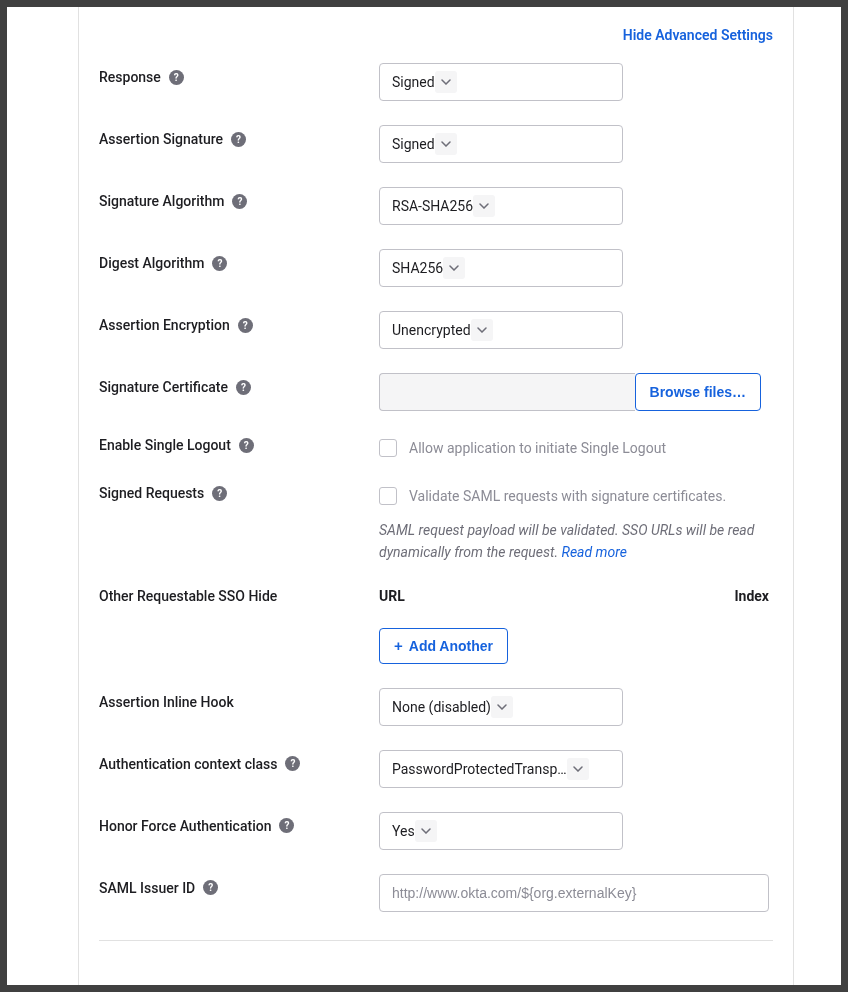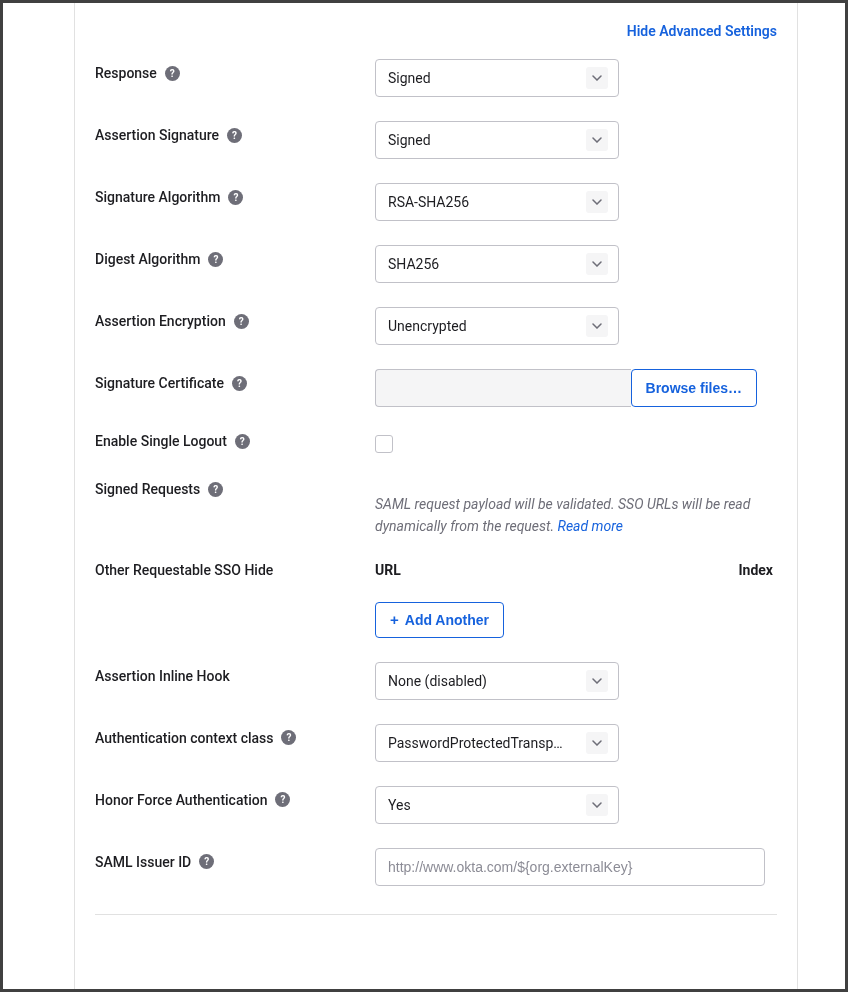--- a/index.html
+++ b/index.html
@@ -5,21 +5,21 @@
     * { box-sizing: border-box; margin: 0; padding: 0; }
     body {
       font-family: -apple-system, BlinkMacSystemFont, "Segoe UI", Roboto, Helvetica, Arial, sans-serif;
       background: #fff;
       color: #1d1d21;
       font-size: 14px;
     }
     .outer {
       width: 848px;
       height: 992px;
-      border: 3px solid #404040;
+      border: 7px solid #404040;
       position: relative;
       overflow: hidden;
     }
     .left-panel {
       position: absolute;
       left: 0;
       top: 0;
       width: 72px;
       height: 100%;
       border-right: 1px solid #e1e1e1;
@@ -82,21 +82,20 @@
       border-radius: 50%;
       background: #6e6e78;
       color: #fff;
       font-size: 10px;
       font-weight: 700;
       cursor: pointer;
     }
     .select-box {
       display: flex;
       align-items: center;
-      justify-content: space-between;
       width: 244px;
       height: 38px;
       padding: 0 10px 0 12px;
       border: 1px solid #c1c1c8;
       border-radius: 4px;
       background: #fff;
       cursor: pointer;
     }
     .select-text {
       font-size: 14px;
@@ -329,30 +328,35 @@
     </div>
 
     <div class="form-row" style="min-height:48px;">
       <div class="form-label-col" style="padding-top:2px;">
         <span>Enable Single Logout</span>
         <span class="help-icon">?</span>
       </div>
       <div class="form-control-col">
         <div class="checkbox-row">
           <div class="checkbox-box"></div>
+          <span class="checkbox-label">Allow application to initiate Single Logout</span>
         </div>
       </div>
     </div>
 
     <div class="form-row">
       <div class="form-label-col" style="padding-top:2px;">
         <span>Signed Requests</span>
         <span class="help-icon">?</span>
       </div>
       <div class="form-control-col">
+        <div class="checkbox-row">
+          <div class="checkbox-box"></div>
+          <span class="checkbox-label">Validate SAML requests with signature certificates.</span>
+        </div>
         <div class="info-text">
           <span>SAML request payload will be validated. SSO URLs will be read dynamically from the request. </span><span class="info-link">Read more</span>
         </div>
       </div>
     </div>
 
     <div class="form-row sso-urls-row">
       <div class="form-label-col">
         <span>Other Requestable SSO Hide</span>
       </div>

